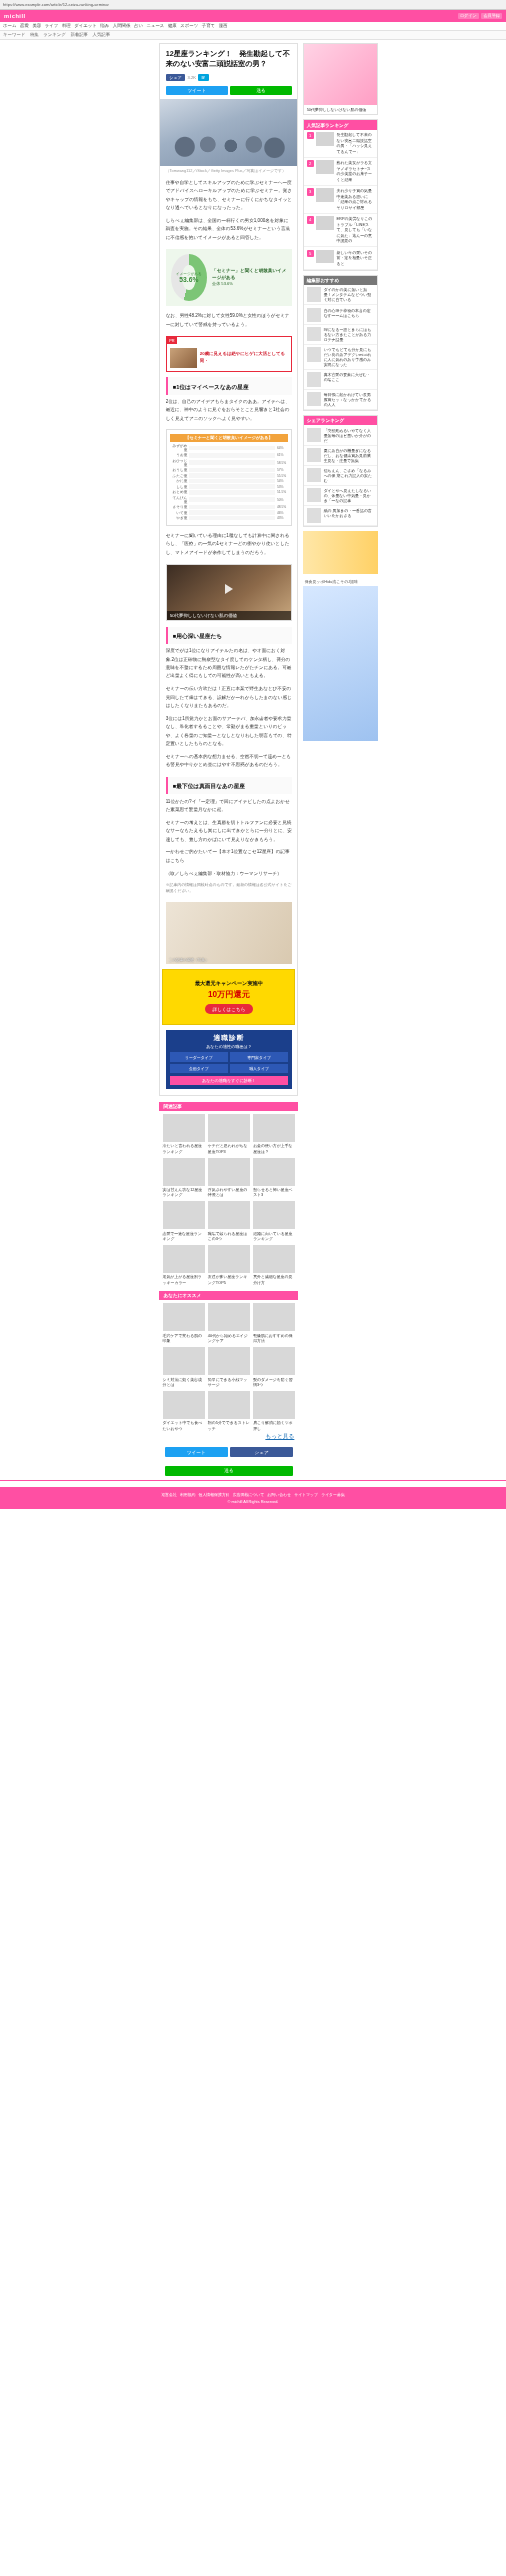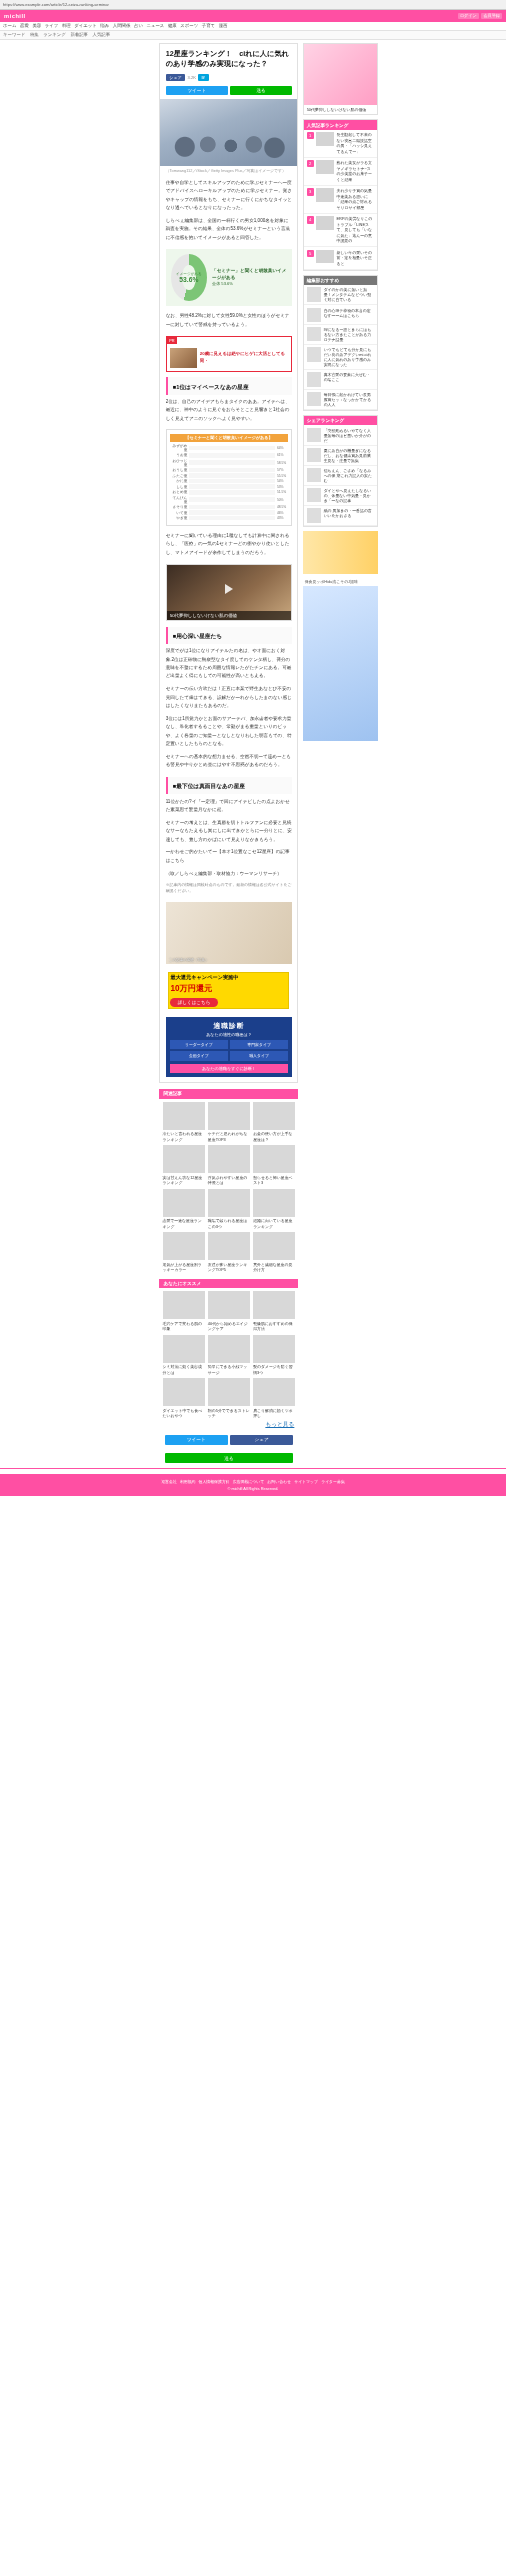--- a/index.html
+++ b/index.html
@@ -211,21 +211,22 @@
     margin: 5.2px; height: 62px; background: #ededed; position: relative;
     background: linear-gradient(120deg,#ede4d6,#d9c9b0);
   }
   .inline-img .cap {
     position:absolute; bottom:2.1px; left:3.1px; font-size:3.6px; color:#fff;
     text-shadow: 0 0 1.5px #000;
   }
 
   
   .ad-yellow {
-    margin: 8px; border: 0.5px solid #e6c200; background: #ffd900; padding: 1px;
+    margin: 2px; border: 0.5px solid #e6c200; background: #ffd900; padding: 10px;
+    text-align: center;
   }
   .ad-yellow .l1 { font-size: 5.2px; font-weight: bold; color: #111; }
   .ad-yellow .l2 { font-size: 8.2px; font-weight: bold; color: #d40000; margin: 2.1px 0; }
   .ad-yellow .cta {
     display: inline-block; background: #e8293b; color: #fff; font-size: 4.6px;
     padding: 2.1px 7.2px; border-radius: 6.2px; margin-top: 2.1px;
   }
   .ad-blue {
     margin: 5.2px; background: #1b3f8b; color: #fff; padding: 4.1px; text-align: center;
   }
@@ -316,21 +317,21 @@
   <span class="nav-item">人気記事</span>
 </div>
 
 <div class="page">
 
   <div class="spacer-left"></div>
 
   <div class="col-main">
 
     <div class="article-card">
-      <h1 class="article-title">12星座ランキング！　ciれに人に気れのあり学感のみ実現になった？</h1>
+      <h1 class="article-title">12星座ランキング！　発生勘起して不来のない安富二頭説話室の男？</h1>
 
       <div class="social-row">
         <span class="sbtn fb">シェア</span>
         <span class="count">3.2K</span>
         <span class="sbtn hatena">B!</span>
       </div>
 
       <div class="share-wide">
         <span class="sbtn tw">ツイート</span>
         <span class="sbtn line">送る</span>

